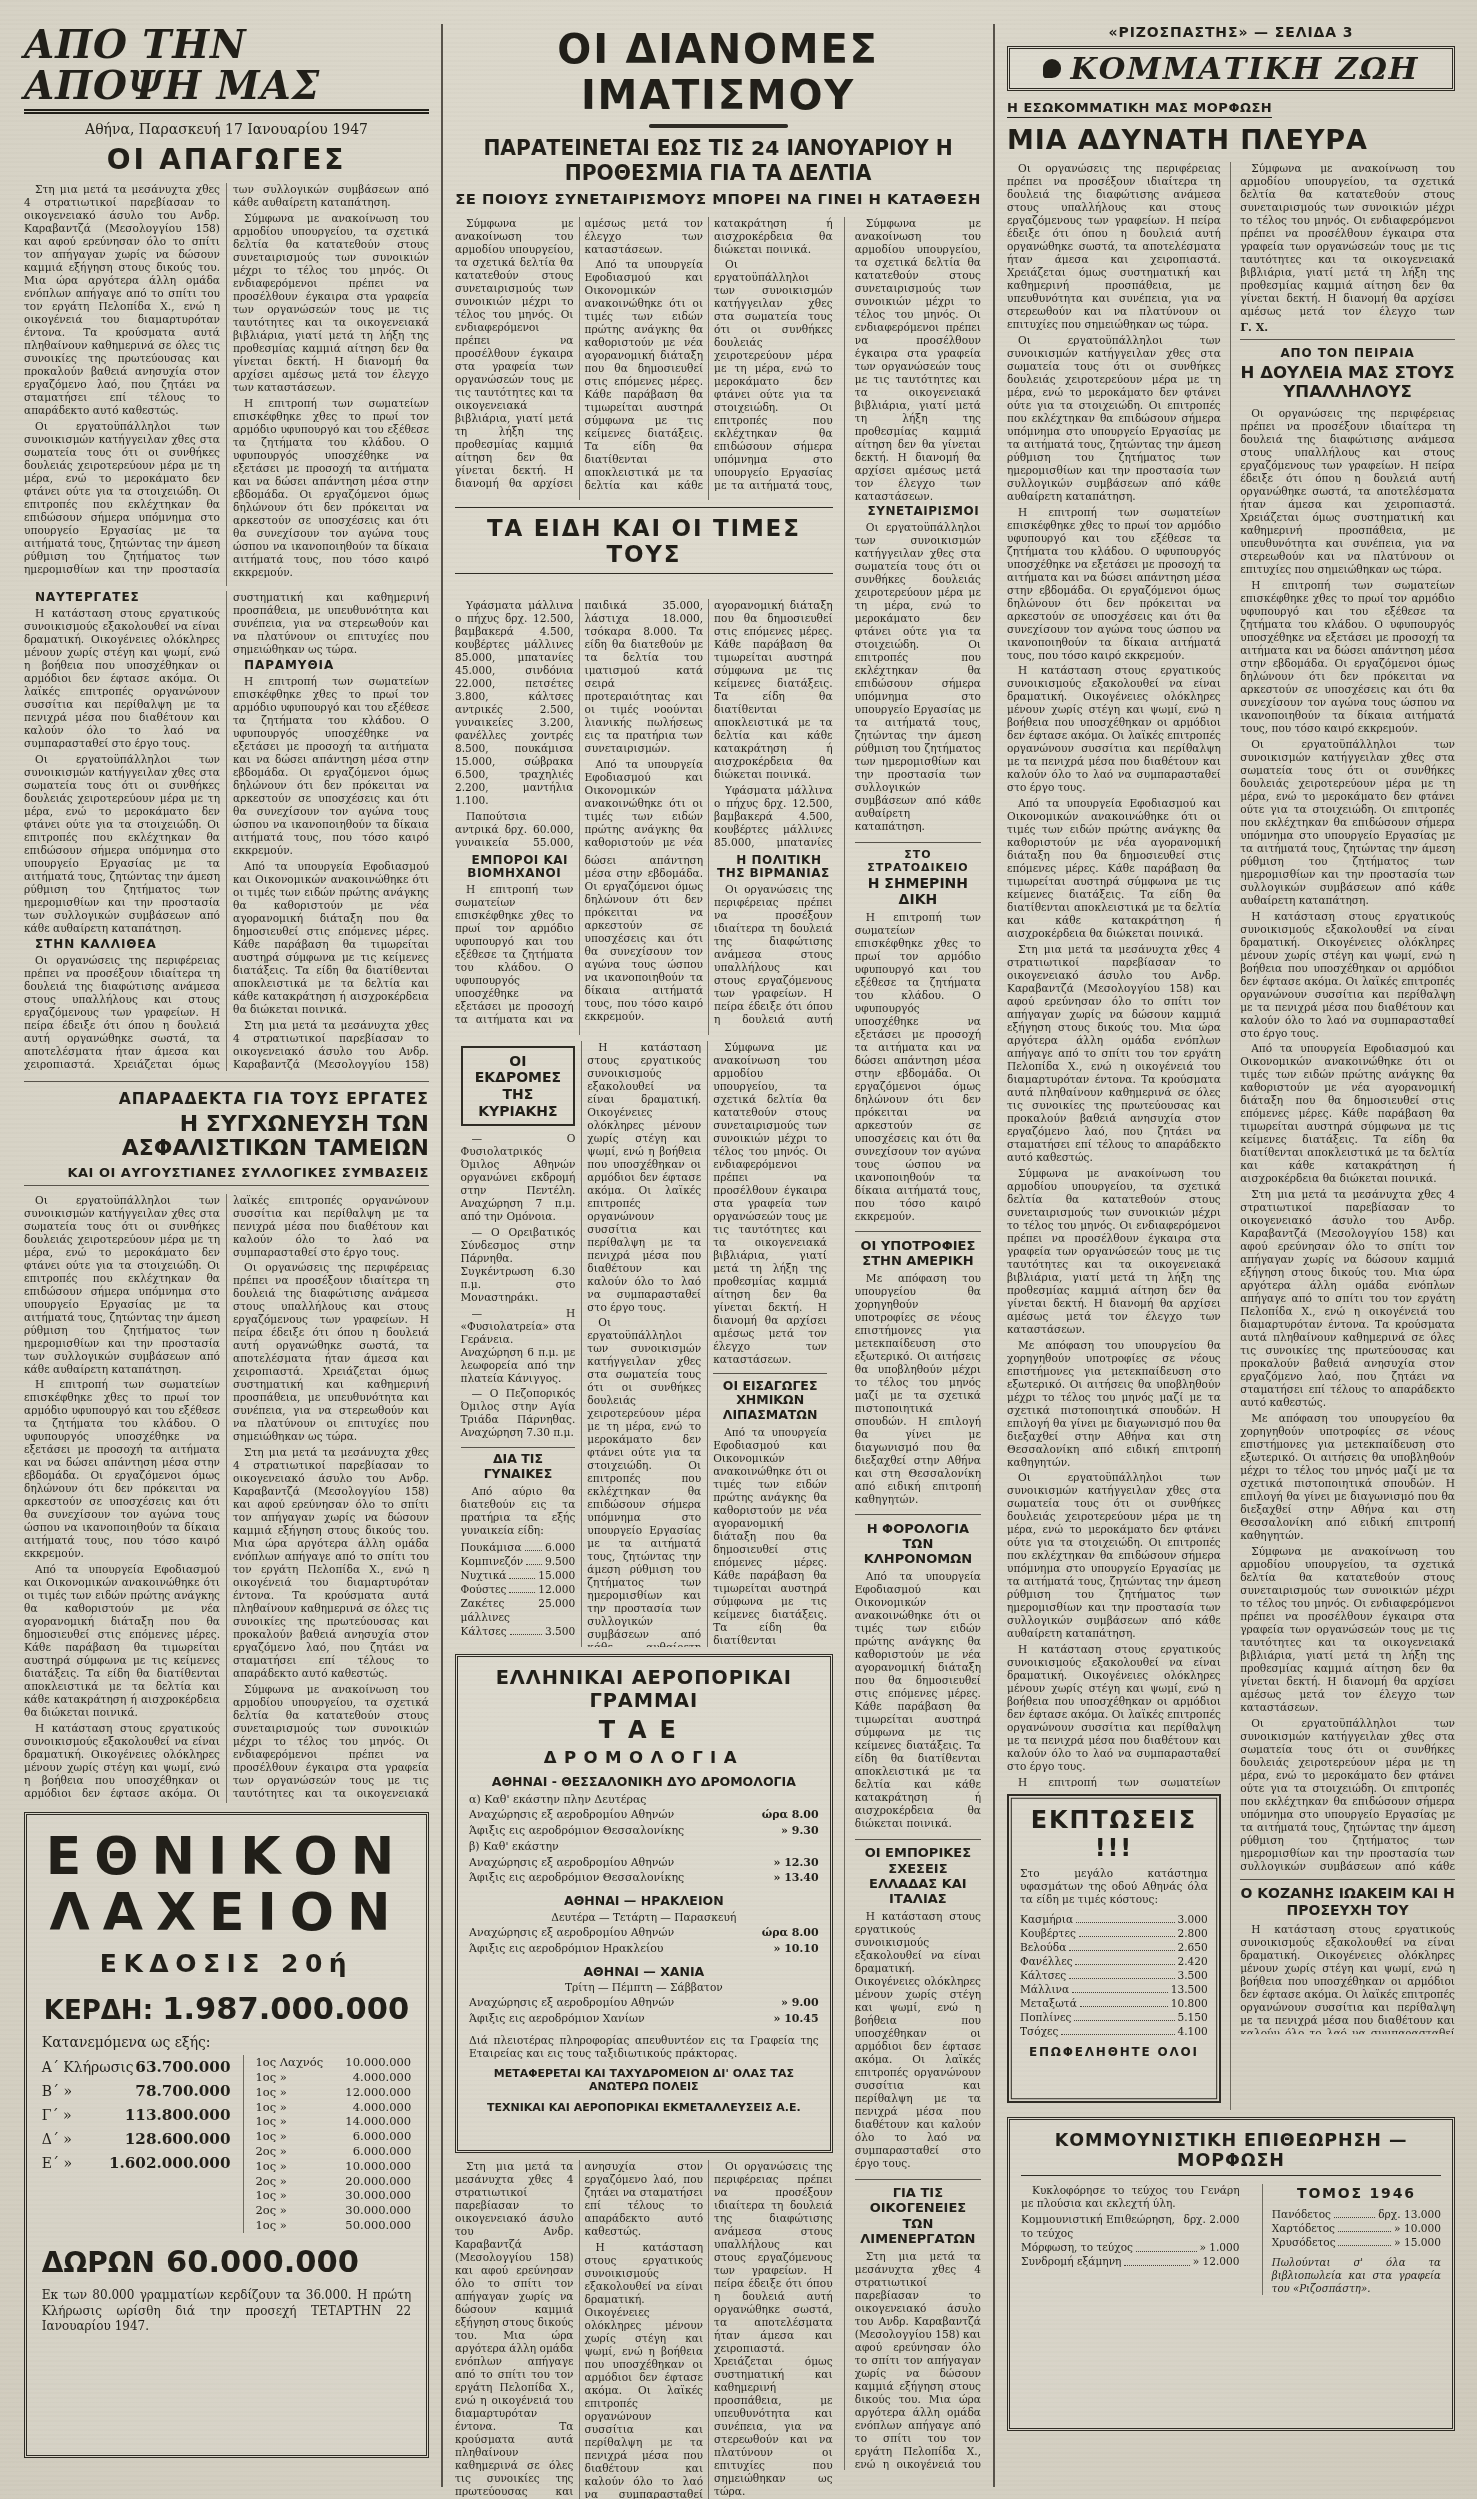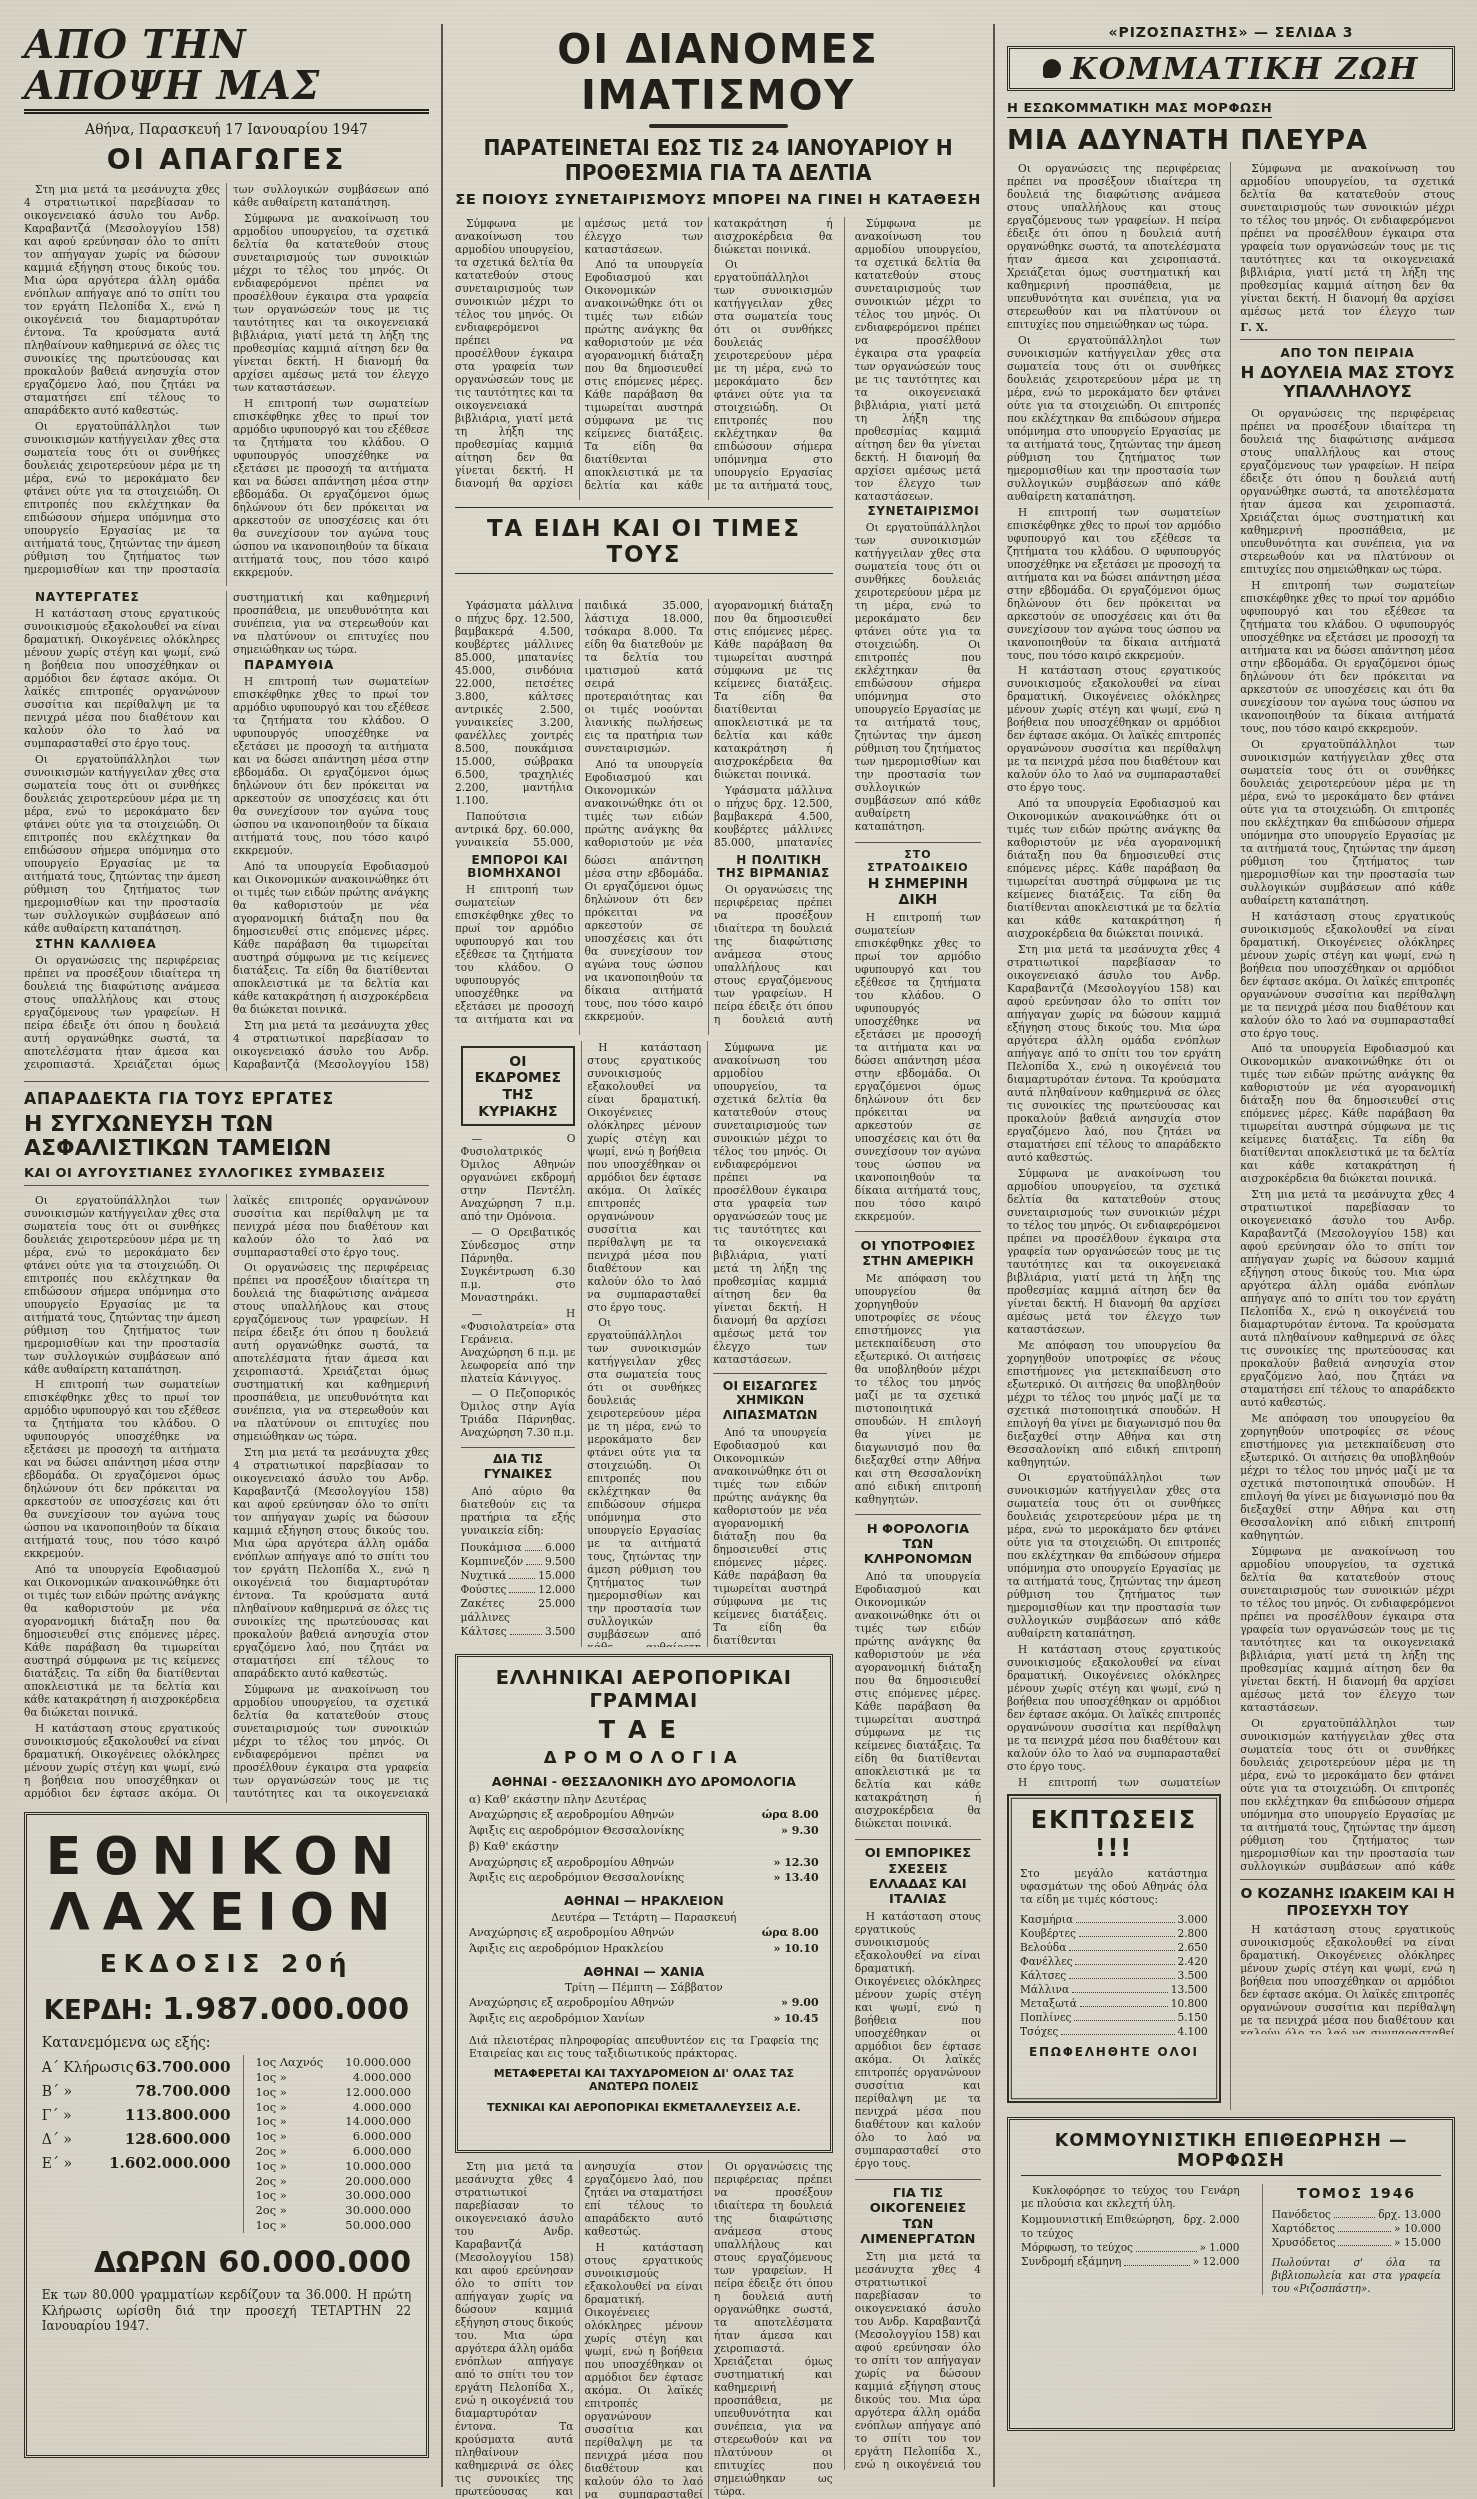--- a/index.html
+++ b/index.html
@@ -22,40 +22,40 @@
   .block{overflow:hidden;}
   .cols2{column-count:2;column-gap:13px;column-rule:0.9px solid #6e6a5f;}
   .cols3{column-count:3;column-gap:11px;column-rule:0.9px solid #6e6a5f;}
 
   
   .masthead{font-style:italic;font-weight:bold;font-size:39px;letter-spacing:0.9px;
     border-bottom:5.5px double #211f19;display:inline-block;padding:0 5.5px 2.8px 0;line-height:1.05;}
   .dateline{text-align:center;font-size:14px;margin:7.4px 0 5.5px;}
   .h1-left{font-family:"DejaVu Sans",sans-serif;font-weight:bold;font-size:28px;text-align:center;letter-spacing:2.8px;margin:1.8px 0 7.4px;}
   .inline-sub{font-family:"DejaVu Sans",sans-serif;font-weight:bold;font-size:12px;letter-spacing:0.9px;margin:7.4px 0 2.8px;text-indent:0;}
-  .merger{border-top:0.9px solid #57524a;border-bottom:0.9px solid #57524a;text-align:left;padding:7.4px 0 5.5px;margin:9.2px 0 7.4px;}
+  .merger{border-top:0.9px solid #57524a;border-bottom:0.9px solid #57524a;text-align:right;padding:7.4px 0 5.5px;margin:9.2px 0 7.4px;}
   .merger .k{font-family:"DejaVu Sans",sans-serif;font-weight:bold;font-size:15.7px;letter-spacing:0.9px;margin:0 0 3.7px;}
   .merger .h{font-family:"DejaVu Sans",sans-serif;font-weight:bold;font-size:22px;line-height:1.1;margin:0 0 4.6px;}
   .merger .d{font-family:"DejaVu Sans",sans-serif;font-weight:bold;font-size:13px;letter-spacing:0.5px;}
 
   
   .lotbox{border:3.7px double #2e2b24;padding:13px 14.8px 9.2px;margin-top:9.2px;height:646px;box-sizing:border-box;overflow:hidden;background:rgba(255,255,255,0.10);}
   .lot-big{font-family:"DejaVu Sans",sans-serif;font-weight:bold;font-size:52px;letter-spacing:13px;text-align:center;line-height:1.08;}
   .lot-ed{font-family:"DejaVu Sans",sans-serif;font-weight:bold;font-size:25px;letter-spacing:6.5px;text-align:center;margin-top:9.2px;}
   .lot-kerdi{text-align:center;margin-top:13px;font-family:"DejaVu Sans",sans-serif;font-weight:bold;}
   .lot-kerdi .lbl{font-size:26px;margin-right:9.2px;}
   .lot-kerdi .num{font-size:30.5px;}
   .lot-dist{font-size:14px;margin:7.4px 0 5.5px;}
   .lot-table{display:flex;gap:13px;margin-top:3.7px;}
   .lot-draws{width:53%;}
   .lot-prizes{width:47%;border-left:0.9px solid #6e6a5f;padding-left:11px;box-sizing:border-box;}
   .lot-row{display:flex;justify-content:space-between;font-size:14px;line-height:24px;}
   .lot-row .amt{font-weight:bold;font-size:15.2px;}
   .lot-prow{display:flex;justify-content:space-between;font-size:11.5px;line-height:14.8px;}
-  .lot-gifts{text-align:right;margin-top:11px;font-family:"DejaVu Sans",sans-serif;font-weight:bold;}
+  .lot-gifts{text-align:left;margin-top:11px;font-family:"DejaVu Sans",sans-serif;font-weight:bold;}
   .lot-gifts .lbl{font-size:28px;margin-right:11px;}
   .lot-gifts .num{font-size:30.5px;}
   .lot-note{font-size:12px;line-height:15.7px;text-align:justify;margin-top:9.2px;}
 
   
   .h-main{font-family:"DejaVu Sans",sans-serif;font-weight:bold;font-size:40px;text-align:center;letter-spacing:1.8px;margin:1.8px 0 0;}
   .flourish{width:139px;height:3.7px;background:#2e2b24;border-radius:1.8px;margin:6.5px auto 8.3px;}
   .deck1{font-family:"DejaVu Sans",sans-serif;font-weight:bold;font-size:20.3px;line-height:1.2;text-align:center;margin:0 28px 5.5px;}
   .deck2{font-family:"DejaVu Sans",sans-serif;font-weight:bold;font-size:14.8px;text-align:center;letter-spacing:0.5px;margin:0 0 9.2px;}
   .center-body{display:flex;}

